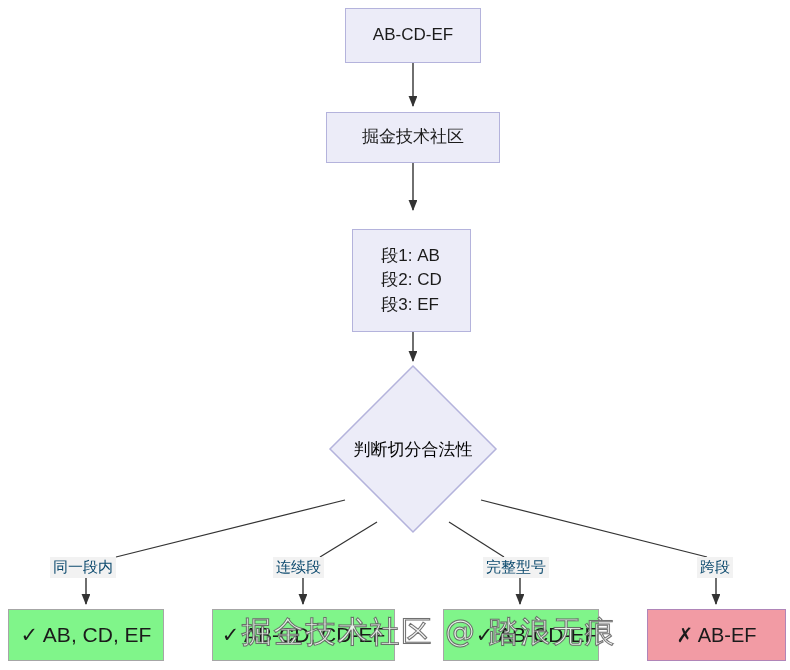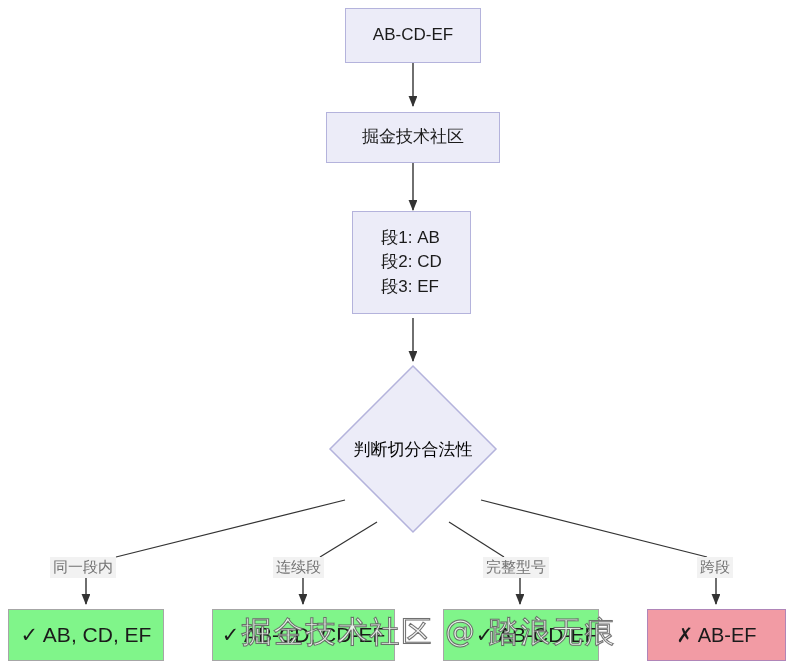--- a/index.html
+++ b/index.html
@@ -68,21 +68,21 @@
     height: 100%;
     display: flex;
     align-items: center;
     justify-content: center;
     font-size: 17px;
     color: #000000;
   }
   .edge-label {
     position: absolute;
     background: #f2f2f2;
-    color: #737373;
+    color: #0c4a6e;
     font-size: 15px;
     padding: 1px 3px;
     white-space: nowrap;
     z-index: 4;
   }
   .watermark {
     position: absolute;
     left: 0;
     top: 612px;
     width: 790px;
@@ -130,21 +130,21 @@
   </svg>
 
   <div class="node proc" style="left:345px; top:8px; width:136px; height:55px;">
     <span>AB-CD-EF</span>
   </div>
 
   <div class="node proc" style="left:326px; top:112px; width:174px; height:51px;">
     <span>掘金技术社区</span>
   </div>
 
-  <div class="node proc" style="left:352px; top:211px; width:119px; height:103px;">
+  <div class="node proc" style="left:352px; top:229px; width:119px; height:103px;">
     <span class="multiline">段1: AB
 段2: CD
 段3: EF</span>
   </div>
 
   <div class="diamond-wrap" style="left:328px; top:364px; width:170px; height:170px;">
     <svg class="diamond-shape" viewBox="0 0 170 170">
       <polygon points="85,2 168,85 85,168 2,85" fill="#ececf8" stroke="#b4b3dc" stroke-width="1.5"></polygon>
     </svg>
     <div class="diamond-label">判断切分合法性</div>

